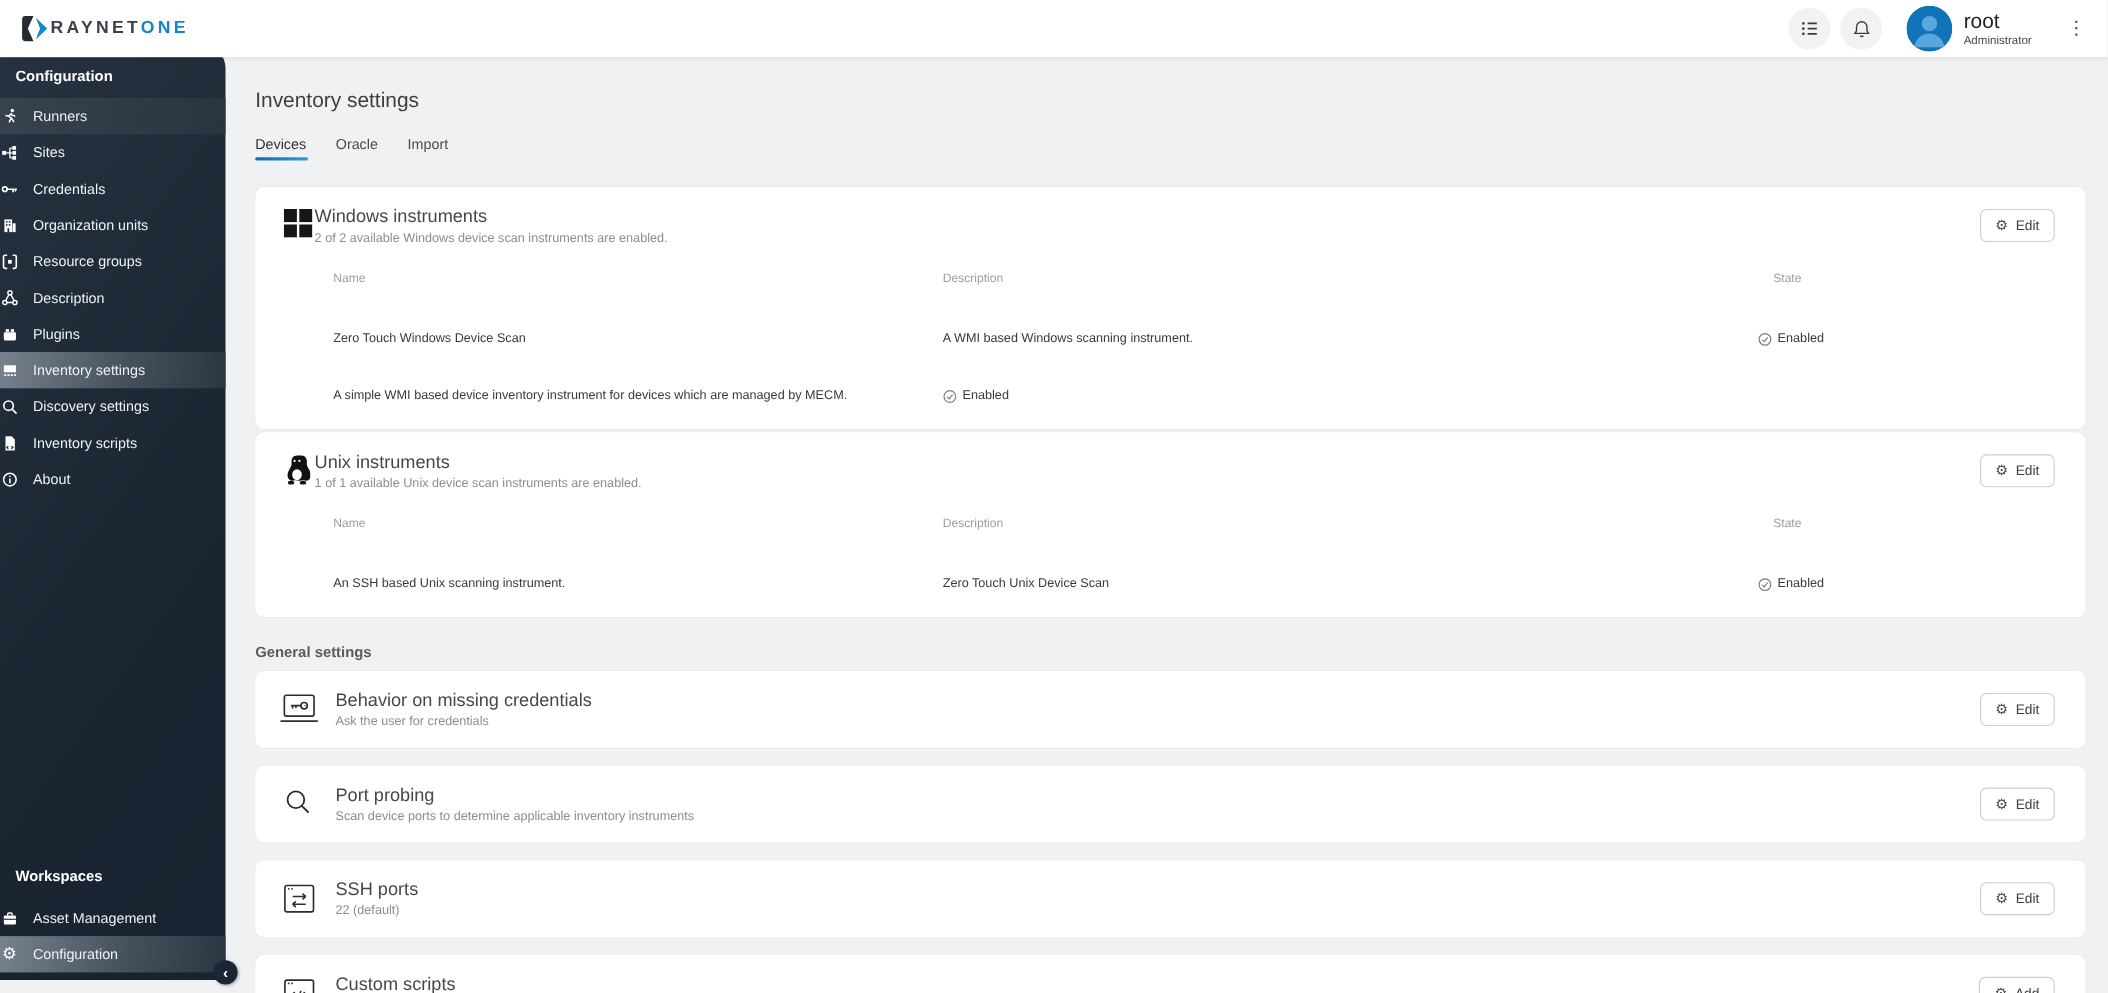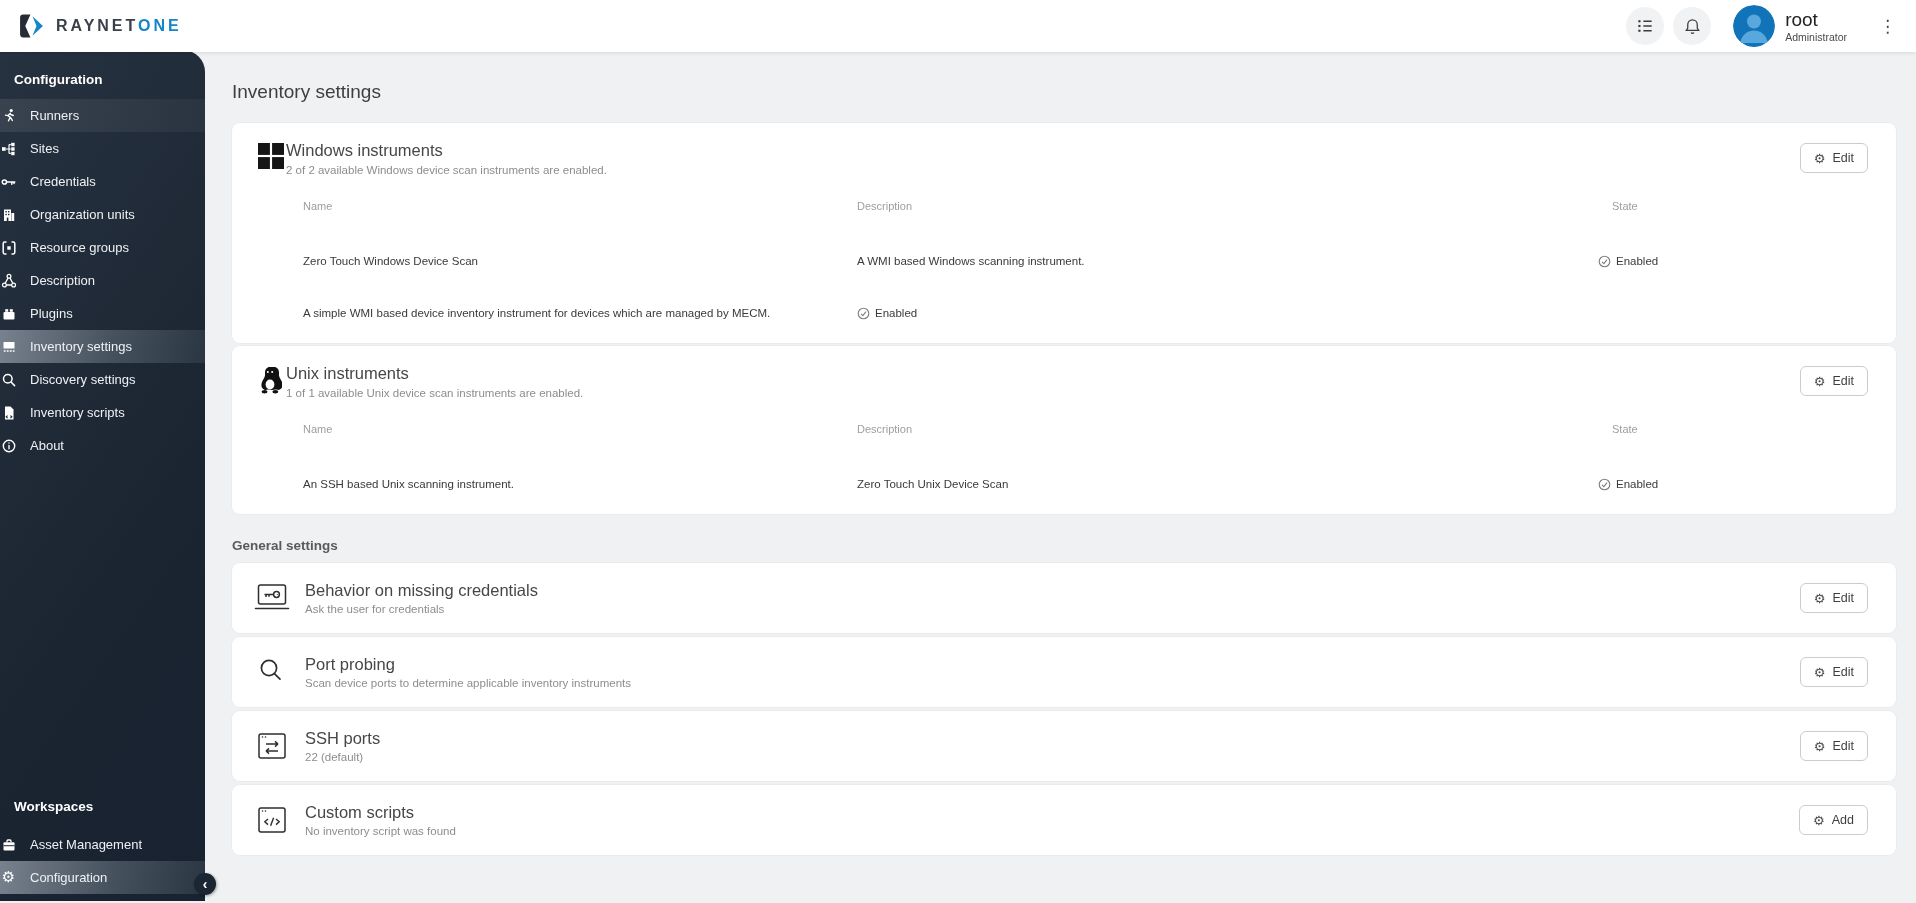--- a/index.html
+++ b/index.html
@@ -3,38 +3,38 @@
 <meta charset="utf-8">
 <style>
   * { margin:0; padding:0; box-sizing:border-box; }
   html,body { width:1916px; height:903px; overflow:hidden;
     font-family:"Liberation Sans", sans-serif; background:#f0f1f2; }
 
   
   .topbar { position:absolute; left:0; top:0; width:1916px; height:52px;
     background:#ffffff; display:flex; align-items:center; padding:0 14px 0 18px;
     z-index:5; box-shadow:0 1px 4px rgba(0,0,0,.10); }
-  .brand { display:flex; align-items:center; gap:11px; cursor:pointer; }
+  .brand { display:flex; align-items:center; gap:1px; cursor:pointer; }
   .brand-text { font-size:16px; font-weight:700; letter-spacing:3px; color:#3a414a; }
   .brand-text .accent { color:#1486c8; }
   .topbar-right { margin-left:auto; display:flex; align-items:center; }
   .circle-btn { width:38px; height:38px; border-radius:50%; background:#f1f2f3;
     border:none; display:flex; align-items:center; justify-content:center;
     margin-left:9px; cursor:pointer; }
   .avatar { width:42px; height:42px; border-radius:50%; margin-left:22px; cursor:pointer;
     overflow:hidden; flex:none; }
   .user-block { margin-left:10px; line-height:1.15; cursor:pointer; }
   .user-name { font-size:19px; color:#222; }
   .user-role { font-size:10.5px; color:#4a4a4a; }
   .kebab { margin-left:32px; margin-right:6px; font-size:17px; color:#444;
     background:none; border:none; cursor:pointer; line-height:1;
     font-family:"DejaVu Sans", sans-serif; }
 
   
-  .sidebar { position:absolute; left:0; top:50px; width:205px; height:851px;
+  .sidebar { position:absolute; left:0; top:40px; width:205px; height:851px;
     background:linear-gradient(125deg,#273240 0%,#1b2532 60%,#192230 100%);
     border-top-right-radius:22px; color:#eef1f4; display:flex; flex-direction:column;
     z-index:4; }
   .side-title { padding:22px 0 12px 14px; font-size:13.5px; font-weight:700; color:#ffffff; }
   .side-item { height:33px; flex:none; display:flex; align-items:center;
     cursor:pointer; font-size:13px; color:#eef1f4; }
   .side-item .ico { width:17px; height:17px; display:flex; align-items:center;
     justify-content:center; margin-right:13px; flex:none; }
   .side-item.hovered { background:linear-gradient(100deg,#38434f 0%,#2a3441 100%); }
   .side-item.active { background:linear-gradient(100deg,#78828e 0%,#46515e 55%,#2b3643 100%); }
@@ -73,21 +73,21 @@
     font-family:"Liberation Sans", sans-serif; }
   .btn .gear { font-family:"DejaVu Sans", sans-serif; font-size:13px; color:#4c4c4c; line-height:1; }
 
   .inst-table { display:grid; grid-template-columns:522px 1fr 270px;
     margin:20px 0 0 45px; font-size:11.5px; color:#3a3a3a; line-height:20px;gap:32px; }
   .th { color:#9e9e9e; font-size:11px; padding-bottom:3px; }
   .th.state-h { padding-left:14px; }
   .state-cell { display:flex; align-items:center; gap:5px; }
 
   .gen-card { height:70px; display:flex; align-items:center; padding:0 28px 0 21px;
-    margin-bottom:4px; }
+    margin-bottom:16px; }
   .gen-icon { width:38px; display:flex; justify-content:center; margin-right:14px; flex:none; }
   .gen-title { font-size:16.5px; color:#474747; margin-bottom:3px; font-weight:400; }
   .gen-sub { font-size:11.5px; color:#8d8d8d; }
   .gen-card .btn { top:20px; }
 </style>
 </head>
 <body>
 
 <header class="topbar">
   <div class="brand">
@@ -283,20 +283,25 @@
   </div>
 
   <div class="side-bottom-pad"></div>
 </aside>
 
 <button class="collapse-btn"><span>‹</span></button>
 
 <main class="main">
   <h1 class="page-title">Inventory settings</h1>
 
+  <div class="tabs">
+    <div class="tab active">Devices</div>
+    <div class="tab">Oracle</div>
+    <div class="tab">Import</div>
+  </div>
 
 
   <section class="card inst-card">
     <div class="inst-head">
       <span class="inst-icon">
         <svg width="26" height="26" viewBox="0 0 24 24" fill="#161616">
           <rect x="0" y="0" width="11" height="11"></rect>
             <rect x="13" y="0" width="11" height="11"></rect>
           <rect x="0" y="13" width="11" height="11"></rect>
             <rect x="13" y="13" width="11" height="11"></rect>

